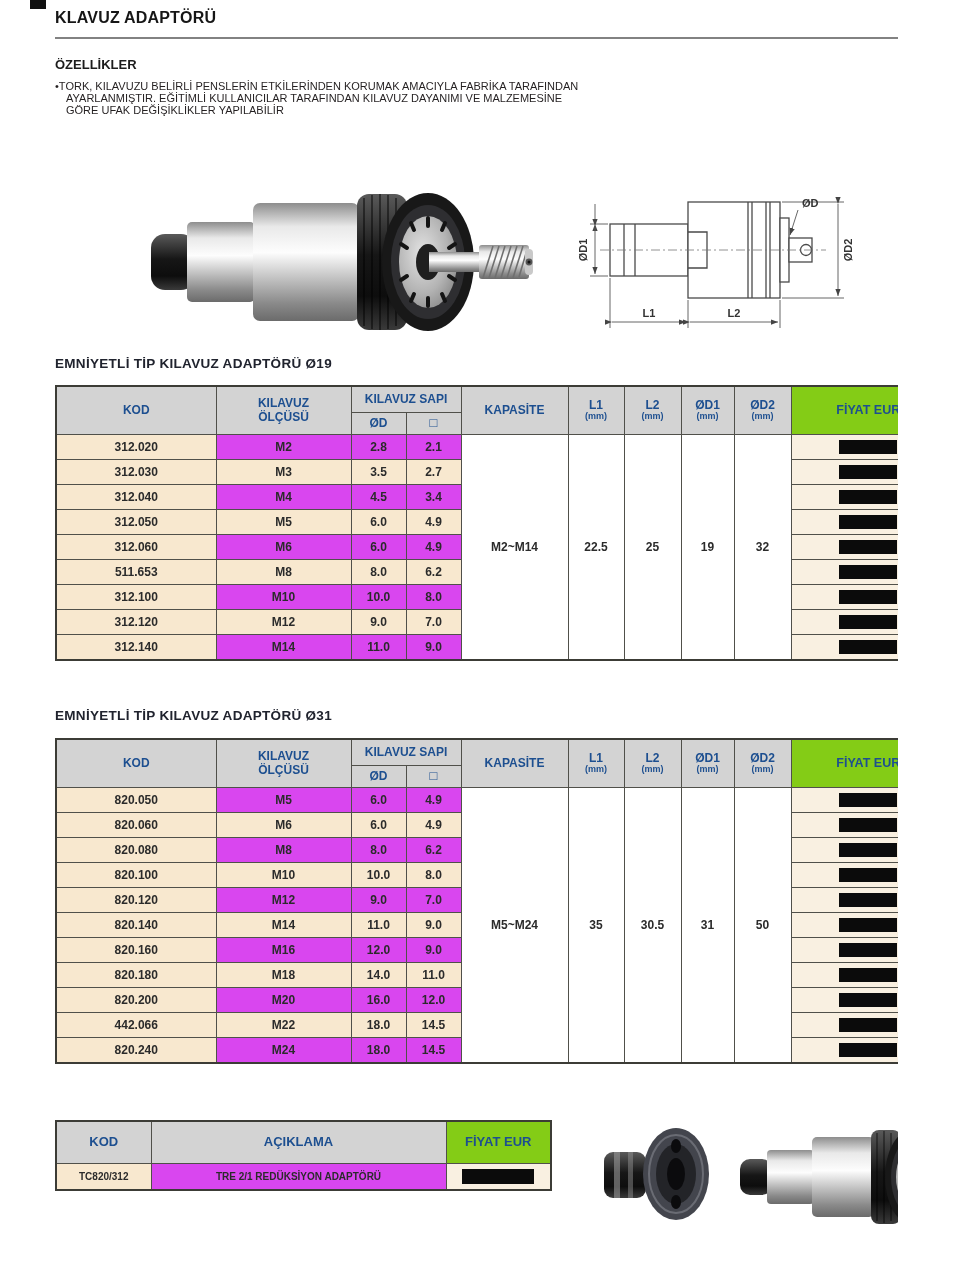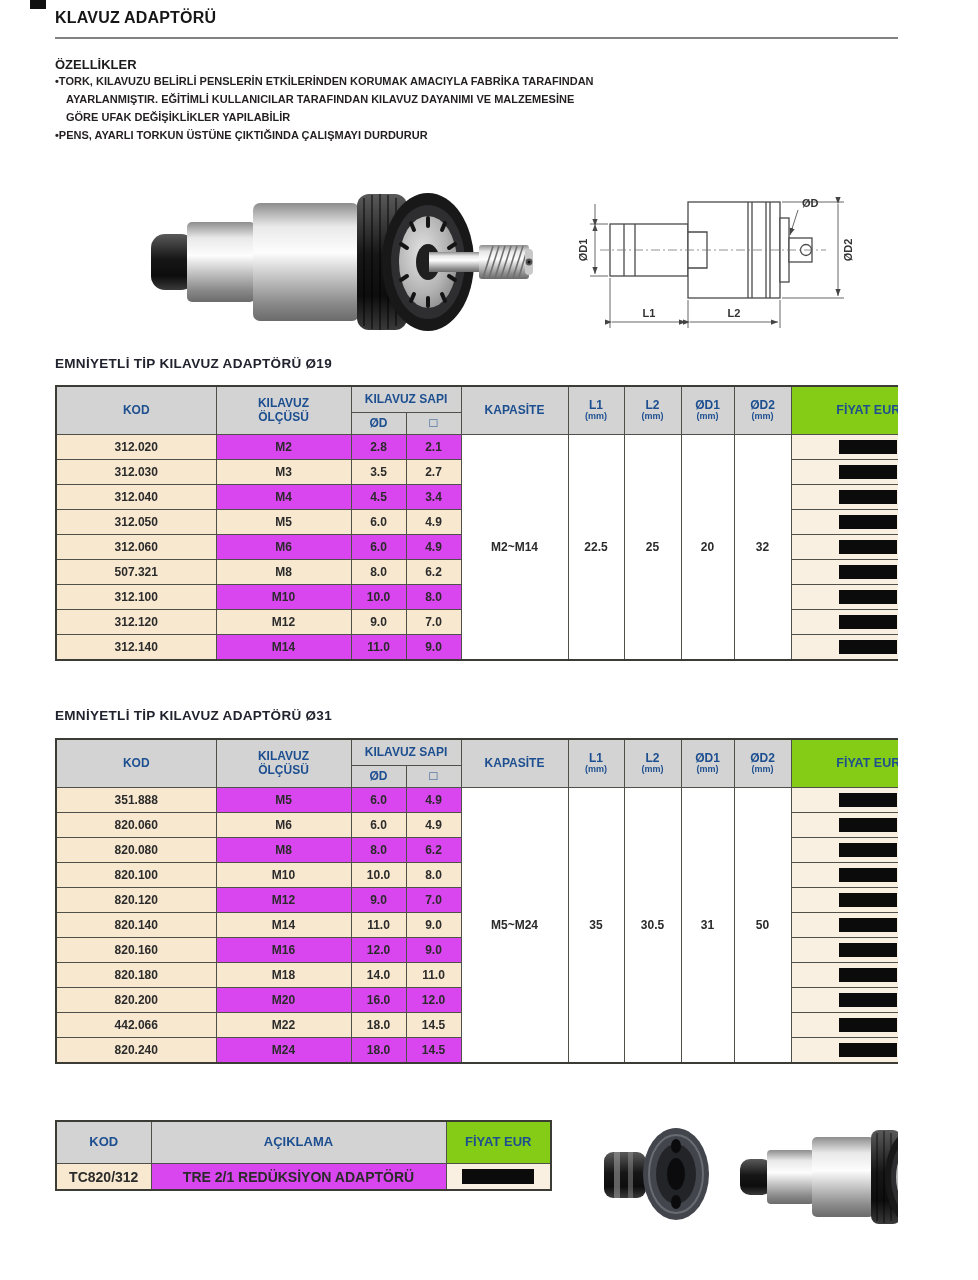--- a/index.html
+++ b/index.html
@@ -3,21 +3,21 @@
 <meta charset="utf-8">
 <style>
   html,body{margin:0;padding:0;background:#ffffff;}
   .page{position:relative;width:898px;height:1280px;background:#fff;overflow:hidden;
         font-family:"Liberation Sans",sans-serif;color:#231f20;}
 
   .tag-square{position:absolute;left:30px;top:0;width:16px;height:9px;background:#101010;}
   .page-title{position:absolute;left:55px;top:9px;font-size:16px;font-weight:bold;color:#161616;letter-spacing:.2px;}
   .title-rule{position:absolute;left:55px;top:37px;width:892px;height:2px;background:#828282;}
   .features-heading{position:absolute;left:55px;top:57px;font-size:13px;font-weight:bold;color:#1c1c1c;}
-  .features{position:absolute;left:55px;top:72px;width:690px;font-size:11px;font-weight:bold;line-height:18px;color:#231f20;}
+  .features{position:absolute;left:55px;top:80px;width:690px;font-size:11px;font-weight:normal;line-height:12px;color:#231f20;}
   .feature{white-space:pre-line;padding-left:11px;}
   .feature::before{content:"\2022 ";margin-left:-11px;}
 
   .photo-top{position:absolute;left:145px;top:182px;}
   .drawing{position:absolute;left:578px;top:188px;}
   .photo-bottom{position:absolute;left:590px;top:1112px;}
 
   .section-title{position:absolute;left:55px;font-size:13.5px;font-weight:bold;color:#20232e;letter-spacing:.3px;}
   #title19{top:356px;} #title31{top:708px;}
   .tblwrap{position:absolute;left:55px;}
@@ -35,40 +35,39 @@
   tbody td{font-size:12px;font-weight:bold;color:#2b2b2b;height:24px;}
   td.kod{background:#f8e8cf;}
   td.val.light{background:#d946ef;}
   td.val.cream{background:#f8e8cf;}
   td.merged{background:#ffffff;}
   td.price{background:#f9f0e1;}
   .bar{width:58px;height:14px;background:#0b0b0b;margin:0 auto;}
 
   .acc{width:495px;}
   .acc thead th{height:41px;font-size:13px;}
-  .acc tbody td{height:25px;font-size:14px;}
+  .acc tbody td{height:25px;font-size:10px;}
   .acc .bar{width:72px;height:15px;}
 
   svg text{font-family:"Liberation Sans",sans-serif;font-weight:bold;fill:#333;}
 </style>
 </head>
 <body>
 
 <div class="page">
 
   <div class="tag-square"></div>
   <div class="page-title">KLAVUZ ADAPTÖRÜ</div>
   <div class="title-rule"></div>
   <div class="features-heading">ÖZELLİKLER</div>
 
   <div class="features">
     <div class="feature">TORK, KILAVUZU BELİRLİ PENSLERİN ETKİLERİNDEN KORUMAK AMACIYLA FABRİKA TARAFINDAN
 AYARLANMIŞTIR. EĞİTİMLİ KULLANICILAR TARAFINDAN KILAVUZ DAYANIMI VE MALZEMESİNE
 GÖRE UFAK DEĞİŞİKLİKLER YAPILABİLİR</div>
-    <div class="feature">PENS, AYARLI TORKUN ÜSTÜNE ÇIKTIĞINDA ÇALIŞMAYI DURDURUR</div>
   </div>
 
   <svg class="photo-top" width="390" height="158" viewBox="0 0 390 158">
     <defs>
       <linearGradient id="gMetal" x1="0" y1="0" x2="0" y2="1">
         <stop offset="0" stop-color="#8d8d8d"></stop>
           <stop offset=".2" stop-color="#e9e9e9"></stop>
         <stop offset=".42" stop-color="#fdfdfd"></stop>
           <stop offset=".62" stop-color="#c7c7c7"></stop>
         <stop offset=".85" stop-color="#8a8a8a"></stop>
@@ -207,21 +206,21 @@
       </thead>
       <tbody>
           <tr>
             <td class="kod">312.020</td>
             <td class="val light">M2</td>
             <td class="val light">2.8</td>
             <td class="val light">2.1</td>
             <td class="merged" rowspan="9">M2~M14</td>
             <td class="merged" rowspan="9">22.5</td>
             <td class="merged" rowspan="9">25</td>
-            <td class="merged" rowspan="9">20</td>
+            <td class="merged" rowspan="9">19</td>
             <td class="merged" rowspan="9">32</td>
             <td class="price">
               <div class="bar"></div>
             </td>
           </tr>
           <tr>
             <td class="kod">312.030</td>
             <td class="val cream">M3</td>
             <td class="val cream">3.5</td>
             <td class="val cream">2.7</td>
@@ -250,21 +249,21 @@
           <tr>
             <td class="kod">312.060</td>
             <td class="val light">M6</td>
             <td class="val light">6.0</td>
             <td class="val light">4.9</td>
             <td class="price">
               <div class="bar"></div>
             </td>
           </tr>
           <tr>
-            <td class="kod">507.321</td>
+            <td class="kod">511.653</td>
             <td class="val cream">M8</td>
             <td class="val cream">8.0</td>
             <td class="val cream">6.2</td>
             <td class="price">
               <div class="bar"></div>
             </td>
           </tr>
           <tr>
             <td class="kod">312.100</td>
             <td class="val light">M10</td>
@@ -324,21 +323,21 @@
           <th rowspan="2"><span>ØD2</span><span class="unit">(mm)</span></th>
           <th rowspan="2" class="fiyat">FİYAT EUR</th>
         </tr>
         <tr class="r2">
           <th>ØD</th>
           <th class="square">□</th>
         </tr>
       </thead>
       <tbody>
           <tr>
-            <td class="kod">351.888</td>
+            <td class="kod">820.050</td>
             <td class="val light">M5</td>
             <td class="val light">6.0</td>
             <td class="val light">4.9</td>
             <td class="merged" rowspan="11">M5~M24</td>
             <td class="merged" rowspan="11">35</td>
             <td class="merged" rowspan="11">30.5</td>
             <td class="merged" rowspan="11">31</td>
             <td class="merged" rowspan="11">50</td>
             <td class="price">
               <div class="bar"></div>

